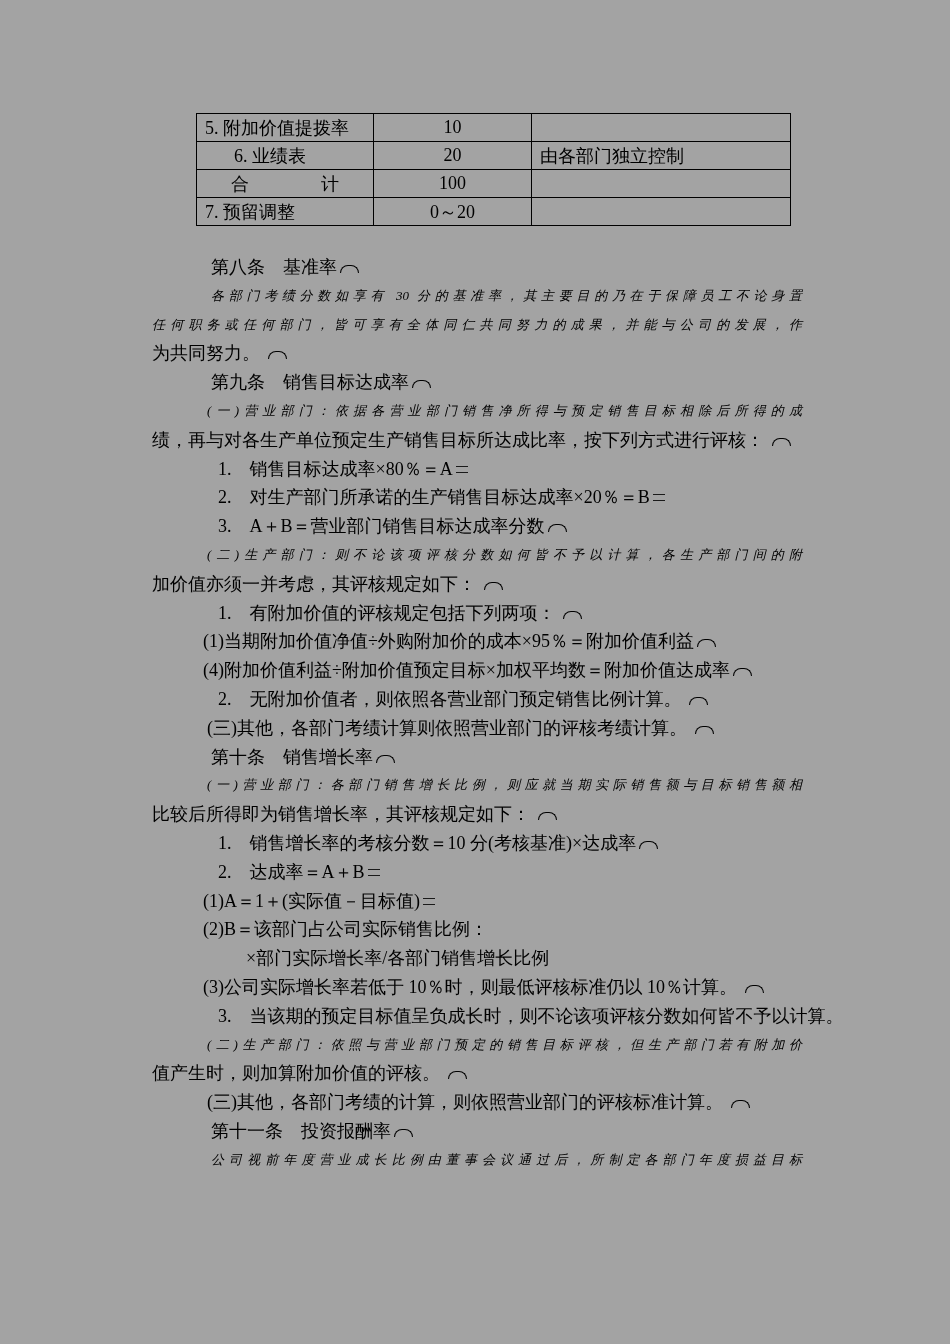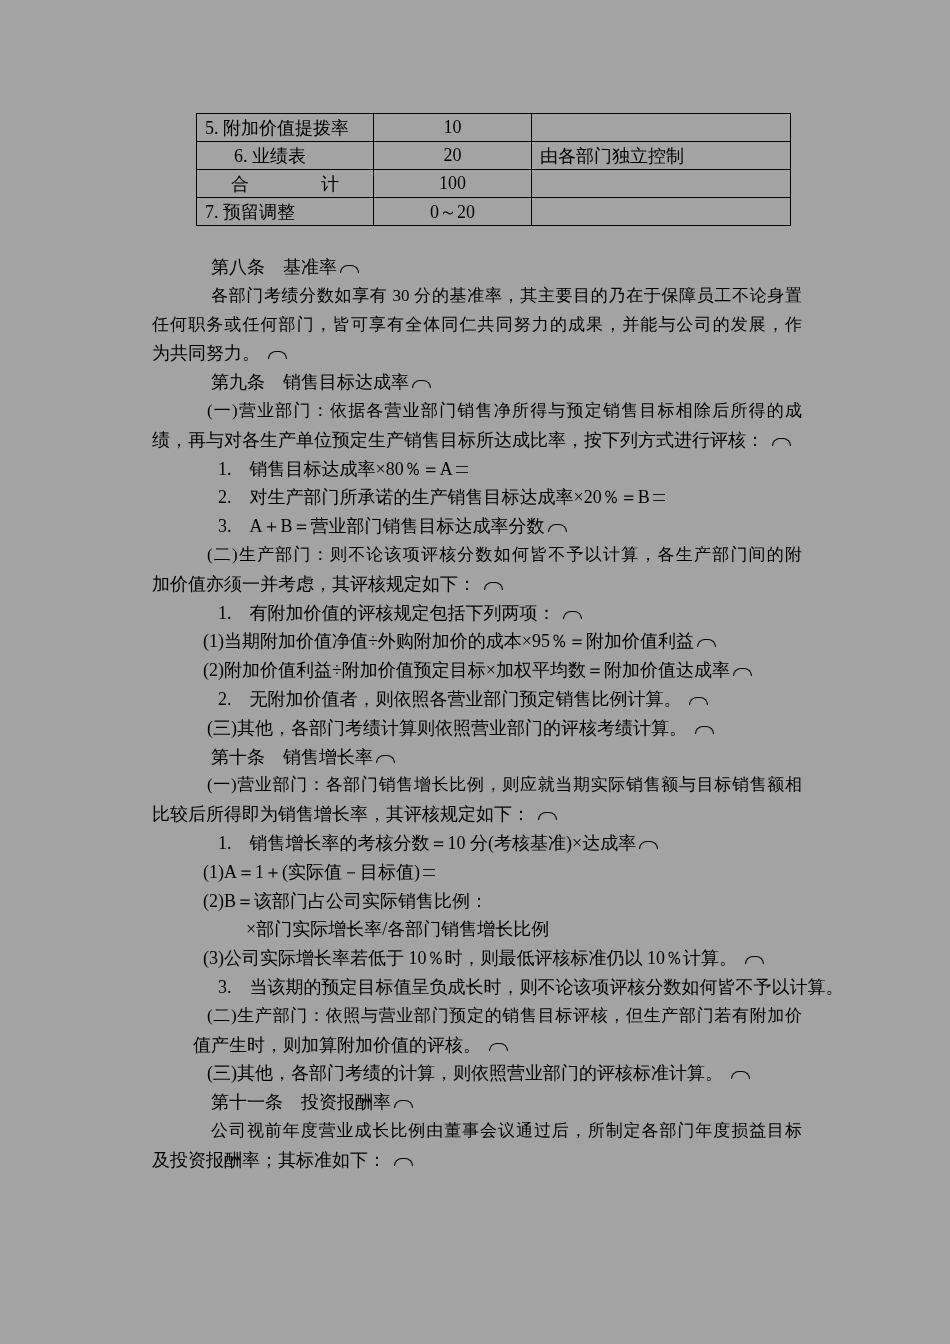--- a/index.html
+++ b/index.html
@@ -4,21 +4,21 @@
 <style>
   html,body{margin:0;padding:0;background:#ffffff;}
   .page{position:relative;width:950px;height:1344px;background:#a3a3a3;
         font-family:"Liberation Serif","DejaVu Serif",serif;color:#000;overflow:hidden;}
   .doc{position:absolute;left:152px;top:113px;width:660px;}
   table.score{border-collapse:collapse;table-layout:fixed;margin-left:44px;}
   table.score td{border:1.5px solid #000;height:27px;padding:0 8px;font-size:18px;
         vertical-align:middle;overflow:hidden;white-space:pre;}
   .body{margin-top:27px;}
   .line{font-size:18px;line-height:28.8px;height:28.8px;white-space:pre;width:650px;}
-  .line.j{white-space:normal;text-align:justify;text-align-last:justify;font-size:17px;}
+  .line.j{white-space:normal;text-align:justify;text-align-last:justify;font-size:13px;font-style:italic;}
   .mark-para{display:inline-block;width:17px;height:7px;border:1.6px solid #000;
         border-bottom:none;border-radius:9px 9px 0 0;margin-left:3px;vertical-align:0px;}
   .mark-eq{display:inline-block;width:12px;height:5px;border-top:1.4px solid #1a1a1a;
         border-bottom:1.4px solid #1a1a1a;margin-left:3px;vertical-align:2px;}
 </style>
 </head>
 <body>
 
 <div class="page">
   <div class="doc">
@@ -59,33 +59,33 @@
         <div class="line" style="text-indent: 59px;"><span>第九条　销售目标达成率</span><span class="mark-para"></span></div>
         <div class="line j" style="text-indent: 55px;"><span>(一)营业部门：依据各营业部门销售净所得与预定销售目标相除后所得的成</span></div>
         <div class="line" style="text-indent: 0px;"><span>绩，再与对各生产单位预定生产销售目标所达成比率，按下列方式进行评核： </span><span class="mark-para"></span></div>
         <div class="line" style="text-indent: 66px;"><span>1.　销售目标达成率×80％＝A</span><span class="mark-eq"></span></div>
         <div class="line" style="text-indent: 66px;"><span>2.　对生产部门所承诺的生产销售目标达成率×20％＝B</span><span class="mark-eq"></span></div>
         <div class="line" style="text-indent: 66px;"><span>3.　A＋B＝营业部门销售目标达成率分数</span><span class="mark-para"></span></div>
         <div class="line j" style="text-indent: 55px;"><span>(二)生产部门：则不论该项评核分数如何皆不予以计算，各生产部门间的附</span></div>
         <div class="line" style="text-indent: 0px;"><span>加价值亦须一并考虑，其评核规定如下： </span><span class="mark-para"></span></div>
         <div class="line" style="text-indent: 66px;"><span>1.　有附加价值的评核规定包括下列两项： </span><span class="mark-para"></span></div>
         <div class="line" style="text-indent: 51px;"><span>(1)当期附加价值净值÷外购附加价的成本×95％＝附加价值利益</span><span class="mark-para"></span></div>
-        <div class="line" style="text-indent: 51px;"><span>(2)附加价值利益÷附加价值预定目标×加权平均数＝附加价值达成率</span><span class="mark-para"></span></div>
+        <div class="line" style="text-indent: 51px;"><span>(4)附加价值利益÷附加价值预定目标×加权平均数＝附加价值达成率</span><span class="mark-para"></span></div>
         <div class="line" style="text-indent: 66px;"><span>2.　无附加价值者，则依照各营业部门预定销售比例计算。 </span><span class="mark-para"></span></div>
         <div class="line" style="text-indent: 55px;"><span>(三)其他，各部门考绩计算则依照营业部门的评核考绩计算。 </span><span class="mark-para"></span></div>
         <div class="line" style="text-indent: 59px;"><span>第十条　销售增长率</span><span class="mark-para"></span></div>
         <div class="line j" style="text-indent: 55px;"><span>(一)营业部门：各部门销售增长比例，则应就当期实际销售额与目标销售额相</span></div>
         <div class="line" style="text-indent: 0px;"><span>比较后所得即为销售增长率，其评核规定如下： </span><span class="mark-para"></span></div>
         <div class="line" style="text-indent: 66px;"><span>1.　销售增长率的考核分数＝10 分(考核基准)×达成率</span><span class="mark-para"></span></div>
+        <div class="line" style="text-indent: 66px;"><span>2.　达成率＝A＋B</span><span class="mark-eq"></span></div>
         <div class="line" style="text-indent: 51px;"><span>(1)A＝1＋(实际值－目标值)</span><span class="mark-eq"></span></div>
         <div class="line" style="text-indent: 51px;"><span>(2)B＝该部门占公司实际销售比例：</span></div>
         <div class="line" style="text-indent: 94px;"><span>×部门实际增长率/各部门销售增长比例</span></div>
         <div class="line" style="text-indent: 51px;"><span>(3)公司实际增长率若低于 10％时，则最低评核标准仍以 10％计算。 </span><span class="mark-para"></span></div>
         <div class="line" style="text-indent: 66px;"><span>3.　当该期的预定目标值呈负成长时，则不论该项评核分数如何皆不予以计算。</span></div>
         <div class="line j" style="text-indent: 55px;"><span>(二)生产部门：依照与营业部门预定的销售目标评核，但生产部门若有附加价</span></div>
-        <div class="line" style="text-indent: 0px; margin-left: 41px;"><span>值产生时，则加算附加价值的评核。 </span><span class="mark-para"></span></div>
+        <div class="line" style="text-indent: 0px;"><span>值产生时，则加算附加价值的评核。 </span><span class="mark-para"></span></div>
         <div class="line" style="text-indent: 55px;"><span>(三)其他，各部门考绩的计算，则依照营业部门的评核标准计算。 </span><span class="mark-para"></span></div>
         <div class="line" style="text-indent: 59px;"><span>第十一条　投资报酬率</span><span class="mark-para"></span></div>
         <div class="line j" style="text-indent: 59px;"><span>公司视前年度营业成长比例由董事会议通过后，所制定各部门年度损益目标</span></div>
-        <div class="line" style="text-indent: 0px;"><span>及投资报酬率；其标准如下： </span><span class="mark-para"></span></div>
       </div>
   </div>
 </div>
 
 </body></html>

